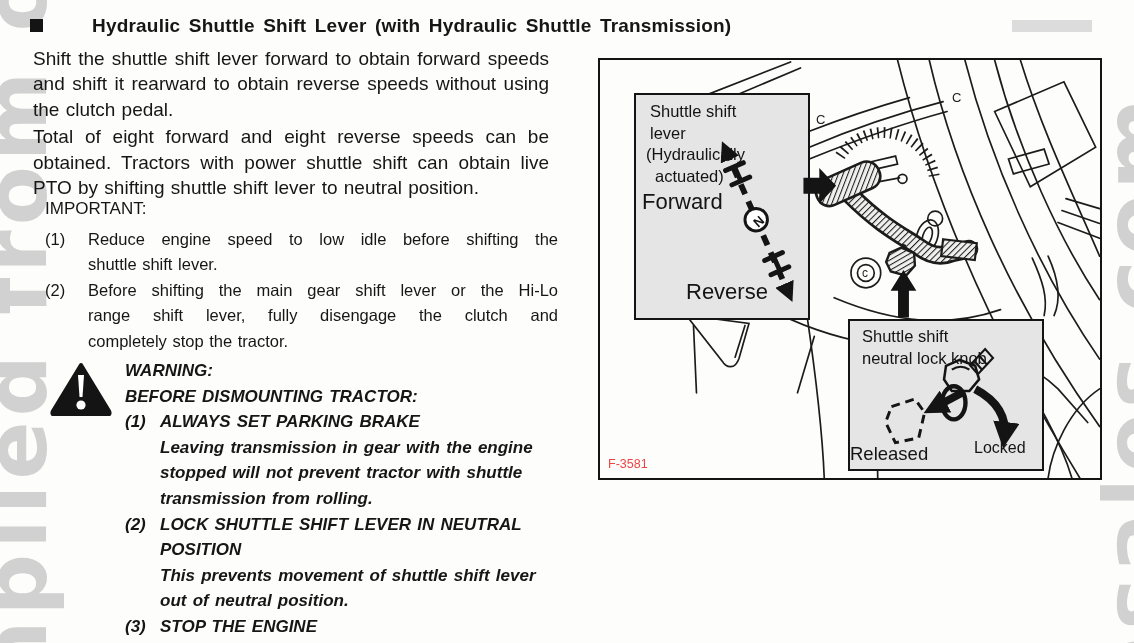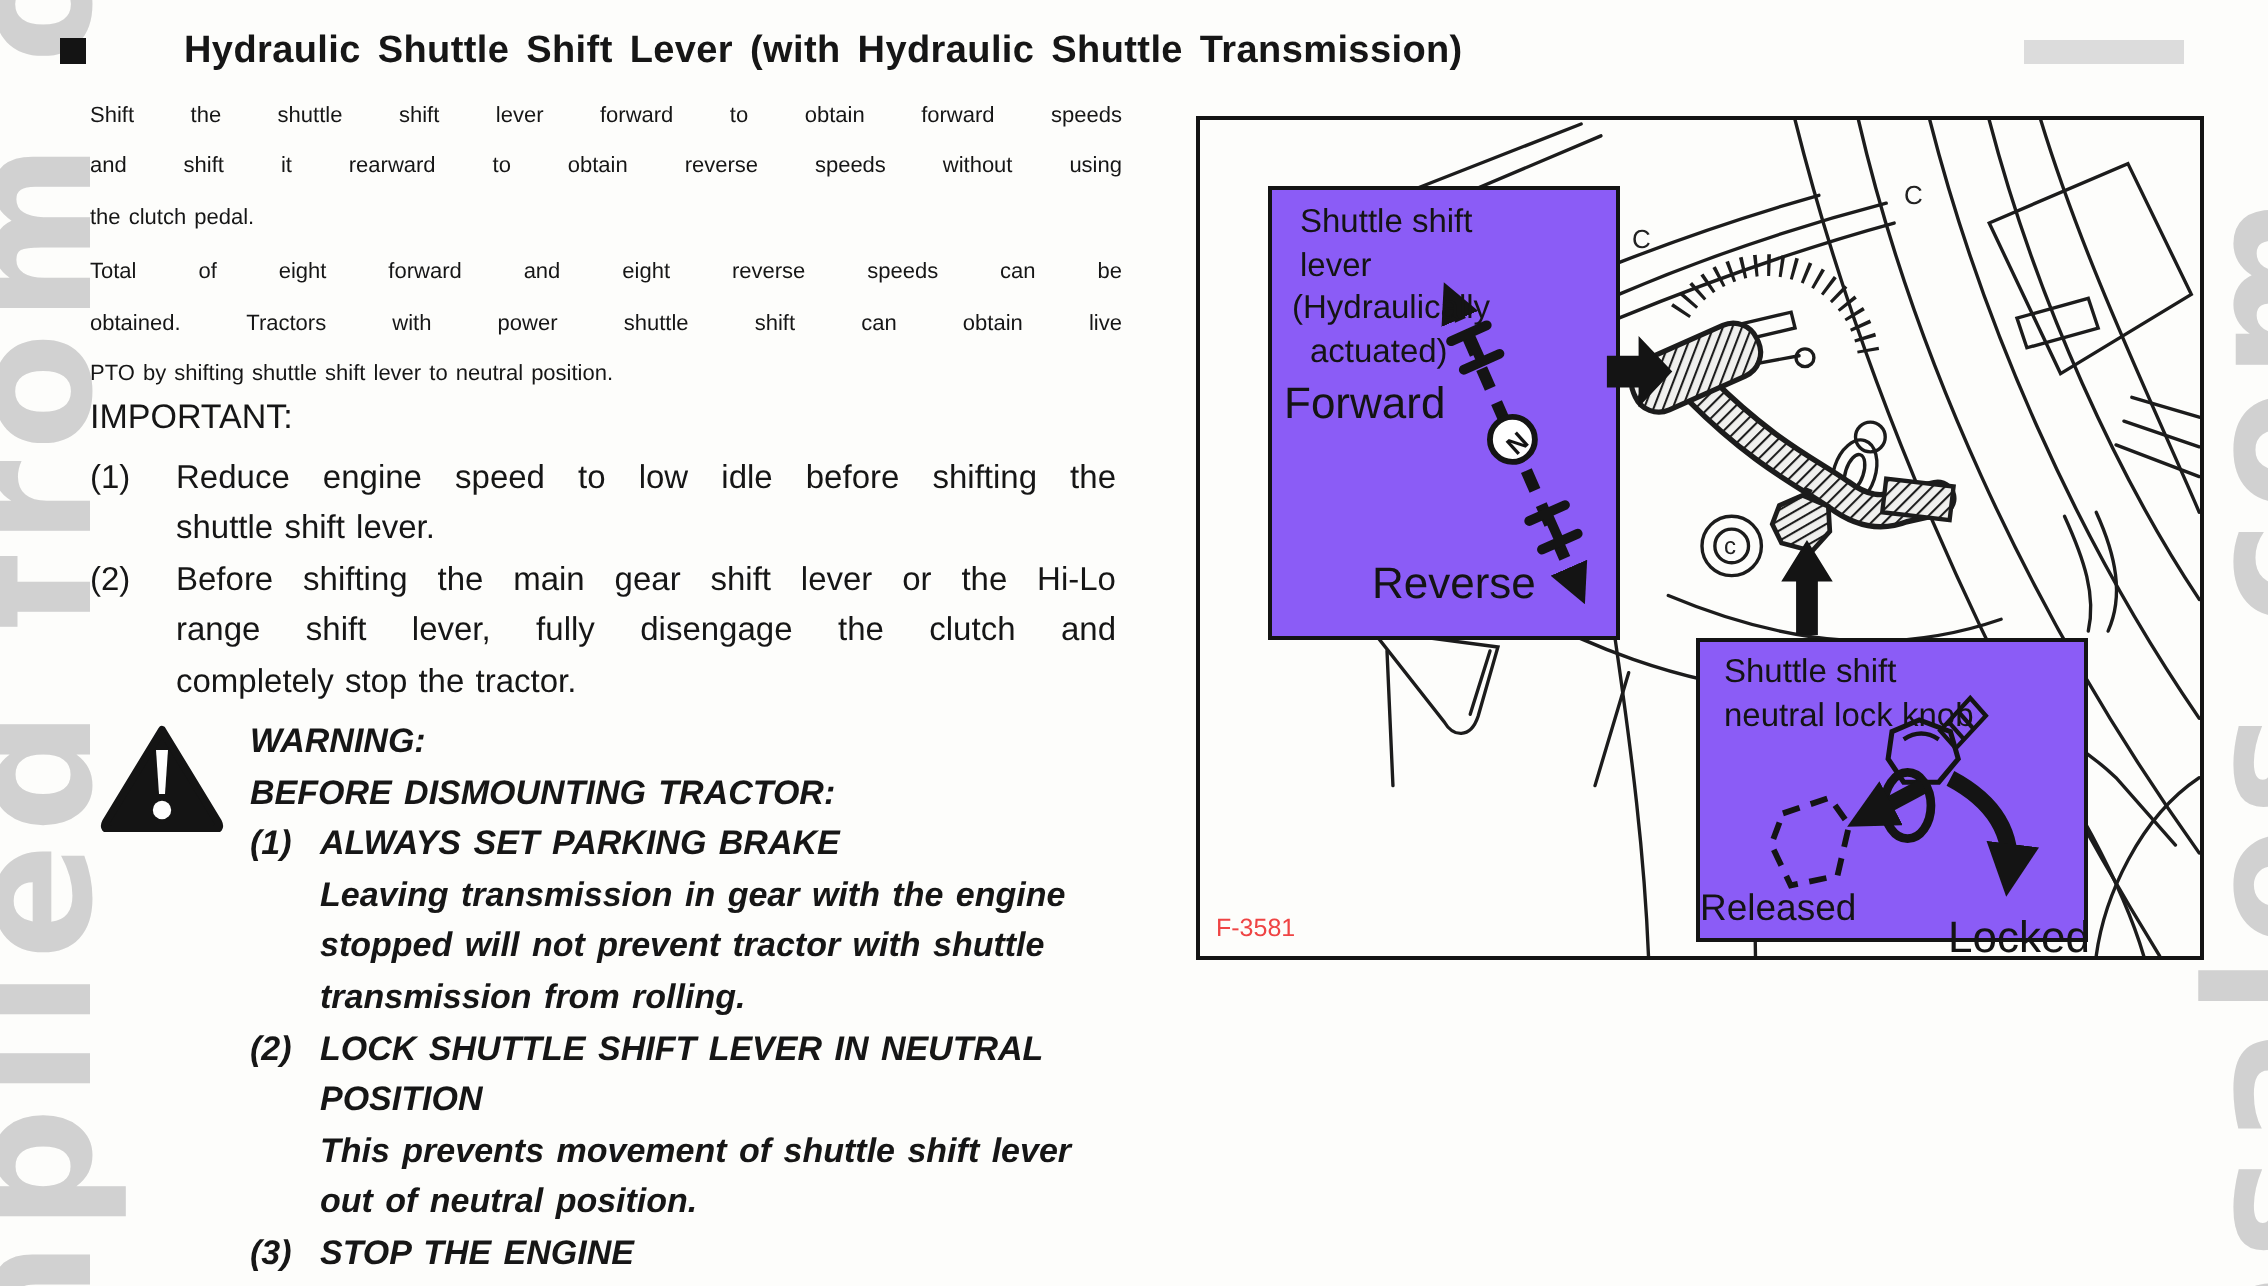--- a/index.html
+++ b/index.html
@@ -11,51 +11,51 @@
       font-family:"DejaVu Sans",sans-serif;}
   .wm-left{left:-34px;top:710px;font-size:86px;}
   .wm-right{left:1084px;top:762px;font-size:88px;}
   .scanbar{position:absolute;left:1012px;top:20px;width:80px;height:12px;background:#dcdcdc;z-index:0;}
   .layer{position:absolute;z-index:1;}
   
   .titlerow{left:30px;top:15px;display:flex;align-items:flex-start;font-weight:bold;
             font-size:19px;word-spacing:3px;letter-spacing:.2px;gap:40px;}
   .sq{width:13px;height:13px;background:#141414;margin:4px 9px 0 0;flex:none;}
   
-  .col{left:45px;top:46px;width:516px;font-size:11px;line-height:25.4px;word-spacing:1px;}
+  .col{left:33px;top:46px;width:516px;font-size:19px;line-height:25.4px;word-spacing:1px;}
   .jl{text-align:justify;text-align-last:justify;}
   .p2{margin-top:2px;}
   .imp-head{left:45px;top:199px;font-size:17px;font-weight:normal;}
   .imp-list{left:45px;top:227px;width:513px;font-size:16.5px;line-height:25.4px;word-spacing:1px;}
   .imp-item{display:grid;grid-template-columns:43px 1fr;}
   
   .warn-icon{left:50px;top:362px;width:62px;height:54px;}
   .warn{left:125px;top:358px;width:410px;font-weight:bold;font-size:17px;line-height:25.6px;word-spacing:1.5px;font-style:italic;}
   .warn-item{display:grid;grid-template-columns:35px 1fr;}
   .wl{white-space:nowrap;}
   
   .figure{left:598px;top:58px;width:504px;height:422px;border:2.5px solid #141414;box-sizing:border-box;}
   .figure svg.art{position:absolute;left:0;top:0;width:100%;height:100%;}
   .overlay{position:absolute;left:0;top:0;width:100%;height:100%;z-index:4;pointer-events:none;}
-  .callout{position:absolute;background:#8b5cf6;border:2px solid #141414;box-sizing:border-box;z-index:3;}
+  .callout{position:absolute;background:#e5e5e5;border:2px solid #141414;box-sizing:border-box;z-index:3;}
   .co1{left:34px;top:33px;width:176px;height:227px;}
   .co2{left:248px;top:259px;width:196px;height:152px;}
   .co-svg{position:absolute;left:0;top:0;width:100%;height:100%;}
   .co-label{position:absolute;left:0;top:6px;font-size:16.5px;line-height:21.5px;color:#141414;}
   .co-label div{padding-left:14px;}
   .co-label .i2{padding-left:10px;}
   .co-label .i3{padding-left:19px;}
   .co2-label{position:absolute;left:12px;top:5px;font-size:16.5px;line-height:21.5px;color:#141414;}
   .dirlabel{position:absolute;font-size:22px;color:#141414;}
   .fwd{left:6px;top:94px;}
   .rev{left:50px;top:184px;}
   .nsym{position:absolute;left:112px;top:116px;width:22px;height:22px;line-height:22px;
         text-align:center;font-size:13px;font-weight:bold;transform:rotate(-42deg);color:#141414;}
   .rel{left:0;top:122px;font-size:18.5px;}
-  .lck{left:124px;top:135px;font-size:22px;}
+  .lck{left:124px;top:118px;font-size:16px;}
   .figcode{position:absolute;left:8px;bottom:7px;font-size:12.5px;color:#ef4444;z-index:5;}
   .mark{position:absolute;font-size:13px;color:#222;z-index:2;}
   .m1{left:216px;top:52px;}
   .m2{left:352px;top:30px;}
   .m3{left:262px;top:206px;font-size:12px;}
 </style>
 </head>
 <body>
 
 <div class="page">

